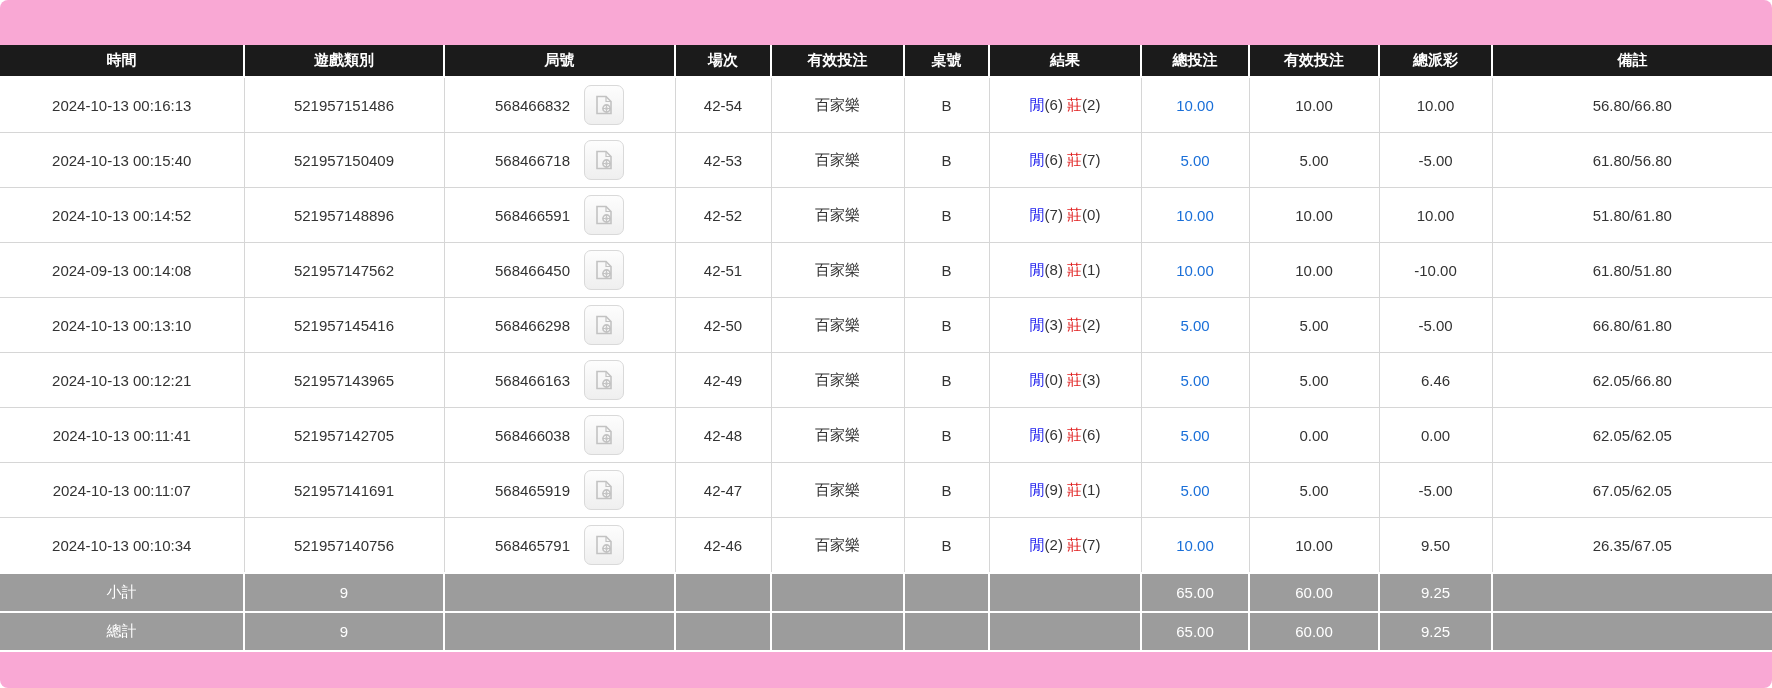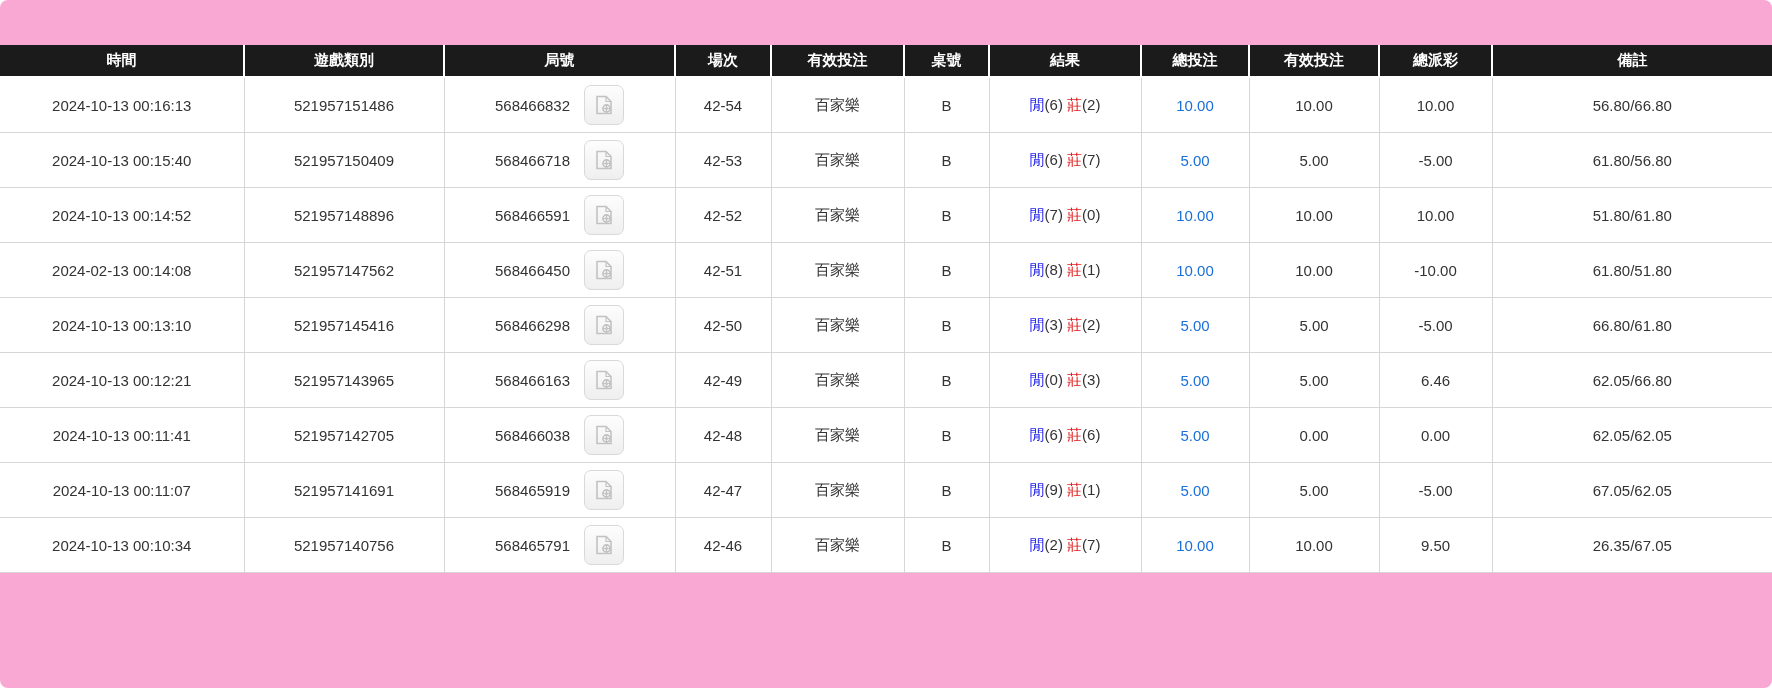--- a/index.html
+++ b/index.html
@@ -191,21 +191,21 @@
           <td>42-52</td>
           <td>百家樂</td>
           <td>B</td>
           <td><span class="res-player">閒</span><span class="res-score">(7)</span> <span class="res-banker">莊</span><span class="res-score">(0)</span></td>
           <td><span class="bet-link">10.00</span></td>
           <td>10.00</td>
           <td>10.00</td>
           <td>51.80/61.80</td>
         </tr>
         <tr>
-          <td>2024-02-13 00:14:08</td>
+          <td>2024-09-13 00:14:08</td>
           <td>521957147562</td>
           <td><span class="round-cell-inner">
               <span>568466450</span>
   <button class="video-btn">
     <span>
       <svg width="22" height="22" viewBox="0 0 22 22" fill="none" stroke="#c2c2c2" stroke-width="1.6">
         <path d="M4 2.5 H13 L18 7.5 V19.5 H4 Z"></path>
         <path d="M13 2.5 V7.5 H18" stroke-width="1.2"></path>
         <circle cx="13.5" cy="14.5" r="3.6"></circle>
         <circle cx="13.5" cy="14.5" r="0.7" fill="#c2c2c2"></circle>
@@ -348,15 +348,41 @@
           <td>百家樂</td>
           <td>B</td>
           <td><span class="res-player">閒</span><span class="res-score">(2)</span> <span class="res-banker">莊</span><span class="res-score">(7)</span></td>
           <td><span class="bet-link">10.00</span></td>
           <td>10.00</td>
           <td>9.50</td>
           <td>26.35/67.05</td>
         </tr>
       </tbody>
     <tbody>
+      <tr class="totals">
+        <td>小計</td>
+        <td>9</td>
+        <td></td>
+        <td></td>
+        <td></td>
+        <td></td>
+        <td></td>
+        <td>65.00</td>
+        <td>60.00</td>
+        <td>9.25</td>
+        <td></td>
+      </tr>
+      <tr class="totals">
+        <td>總計</td>
+        <td>9</td>
+        <td></td>
+        <td></td>
+        <td></td>
+        <td></td>
+        <td></td>
+        <td>65.00</td>
+        <td>60.00</td>
+        <td>9.25</td>
+        <td></td>
+      </tr>
     </tbody>
   </table>
 </div>
 
 </body></html>

